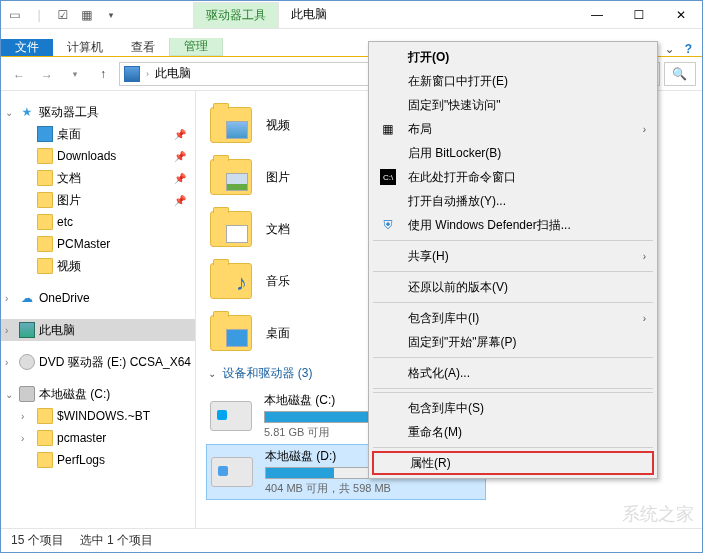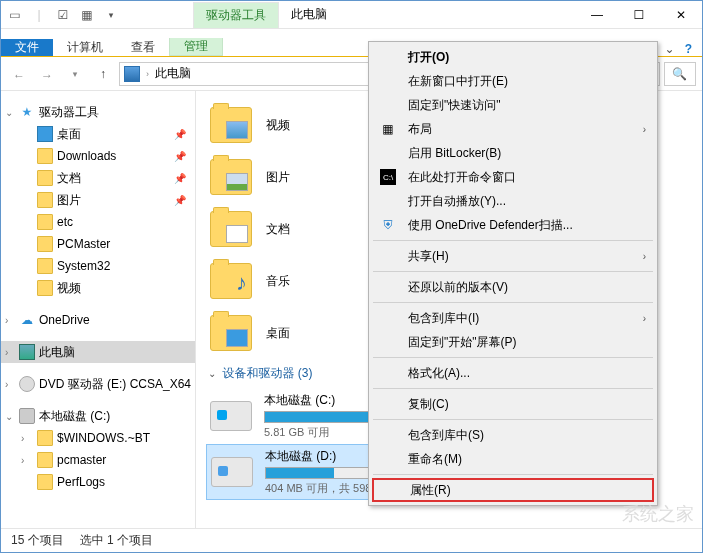--- a/index.html
+++ b/index.html
@@ -149,24 +149,20 @@
     <div class="item indent1">
         <span class="ico folder"></span>
         <span>etc</span>
       </div>
     <div class="item indent1">
         <span class="ico folder"></span>
         <span>PCMaster</span>
       </div>
     <div class="item indent1">
         <span class="ico folder"></span>
-        <span>System32</span>
-      </div>
-    <div class="item indent1">
-        <span class="ico folder"></span>
         <span>视频</span>
       </div>
     <div style="height:10px"></div>
     <div class="item">
         <span class="exp">›</span>
         <span class="ico onedrive">☁</span>
         <span>OneDrive</span>
       </div>
     <div style="height:10px"></div>
     <div class="item selected">
@@ -285,21 +281,21 @@
     </div>
   <div class="mi">
       <span class="micon" style="background:#000;color:#fff;font-size:8px">C:\</span>
       <span>在此处打开命令窗口</span>
     </div>
   <div class="mi">
       <span>打开自动播放(Y)...</span>
     </div>
   <div class="mi">
       <span class="micon" style="color:#1979ca">⛨</span>
-      <span>使用 OneDrive Defender扫描...</span>
+      <span>使用 Windows Defender扫描...</span>
     </div>
   <div class="sep"></div>
   <div class="mi">
       <span>共享(H)</span>
       <span class="arrow">›</span>
     </div>
   <div class="sep"></div>
   <div class="mi">
       <span>还原以前的版本(V)</span>
     </div>
@@ -309,23 +305,20 @@
       <span class="arrow">›</span>
     </div>
   <div class="mi">
       <span>固定到"开始"屏幕(P)</span>
     </div>
   <div class="sep"></div>
   <div class="mi">
       <span>格式化(A)...</span>
     </div>
   <div class="sep"></div>
-  <div class="mi">
-      <span>复制(C)</span>
-    </div>
   <div class="sep"></div>
   <div class="mi">
       <span>包含到库中(S)</span>
     </div>
   <div class="mi">
       <span>重命名(M)</span>
     </div>
   <div class="sep"></div>
   <div class="mi highlight">
       <span>属性(R)</span>

